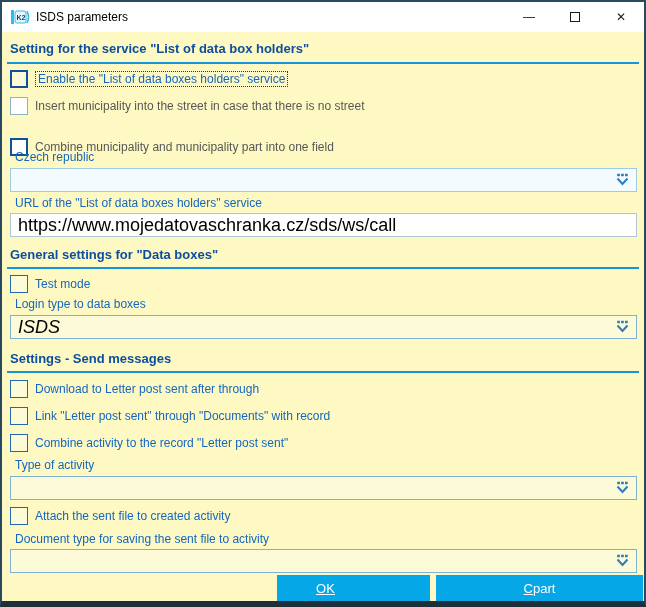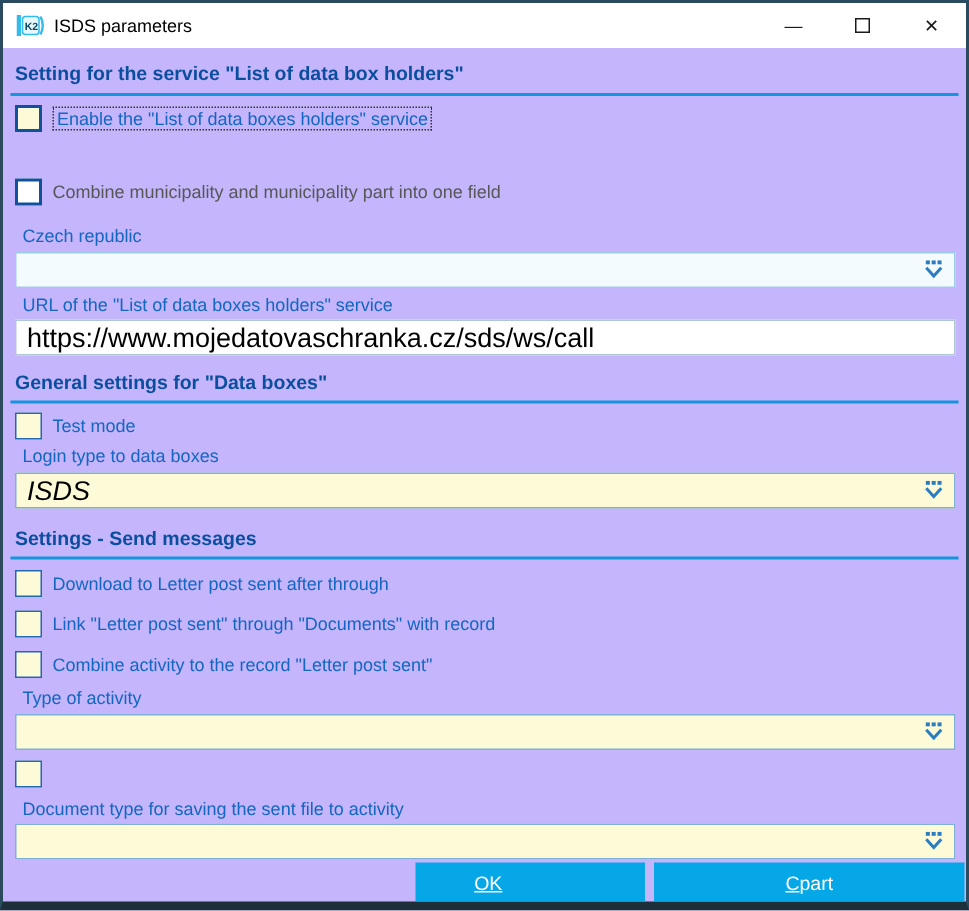--- a/index.html
+++ b/index.html
@@ -1,20 +1,20 @@
 <!DOCTYPE html>
 <html><head>
 <meta charset="utf-8">
 <style>
   html,body { margin:0; padding:0; background:#e8e8e8; font-family:"Liberation Sans", sans-serif; }
   * { box-sizing:border-box; }
 
   .window {
     position:relative; width:646px; height:607px;
-    background:#c4b5fd;
+    background:#fef9c3;
     border:2px solid #2C4A5E; border-bottom:6px solid #1F2F3A;
     overflow:hidden;
   }
 
   
   .titlebar {
     position:absolute; top:0; left:0; right:0; height:30px;
     background:#ffffff; display:flex; align-items:center;
   }
   .app-icon { margin-left:9px; width:19px; height:16px; display:flex; }
@@ -59,21 +59,21 @@
     position:absolute; height:26px; background:#06A7E6; color:#fff;
     font-size:13px; display:flex; align-items:center; justify-content:center;
     border:none; cursor:default;
   }
   .btn-ok { left:275px; width:153px; top:573px; padding-right:56px;text-decoration:underline; }
   .btn-cancel { left:434px; width:207px; top:573px; }
   .u { text-decoration:underline; }
 
   
   .t-sec1{top:39px;} .t-rule1{top:60px;}
-  .t-cb1{top:67px;} .t-cb2{top:94px;} .t-cb3{top:116px;}
+  .t-cb1{top:67px;} .t-cb2{top:94px;} .t-cb3{top:135px;}
   .t-lcountry{top:148px;} .t-fcountry{top:166px;}
   .t-lurl{top:194px;} .t-furl{top:211px;}
   .t-sec2{top:245px;} .t-rule2{top:265px;}
   .t-cbtest{top:272px;}
   .t-llogin{top:295px;} .t-flogin{top:313px;}
   .t-sec3{top:349px;} .t-rule3{top:369px;}
   .t-cbdl{top:377px;} .t-cblink{top:404px;} .t-cbcreate{top:431px;}
   .t-ltype{top:456px;} .t-ftype{top:474px;}
   .t-cbattach{top:504px;}
   .t-ldoc{top:530px;} .t-fdoc{top:547px;}
@@ -106,20 +106,24 @@
     </div>
   </div>
 
   <div class="sec-title t-sec1">Setting for the service "List of data box holders"</div>
   <div class="rule t-rule1"></div>
 
   <div class="cbrow t-cb1">
     <span class="cb cream b2"></span>
     <span class="cblabel blue focused">Enable the "List of data boxes holders" service</span>
   </div>
+  <div class="cbrow t-cb2">
+    <span class="cb bdis"></span>
+    <span class="cblabel gray">Insert municipality into the street in case that there is no street</span>
+  </div>
   <div class="cbrow t-cb3">
     <span class="cb b2"></span>
     <span class="cblabel gray">Combine municipality and municipality part into one field</span>
   </div>
 
   <div class="flabel t-lcountry">Czech republic</div>
   <div class="field light t-fcountry">
     <span></span>
     <span class="dd-icon">
       <svg width="17" height="13" viewBox="0 0 17 13">
@@ -181,20 +185,21 @@
         <rect x="3.2" y="0" width="2.7" height="2.7" fill="#2B7CC0"></rect>
         <rect x="7.1" y="0" width="2.7" height="2.7" fill="#2B7CC0"></rect>
         <rect x="11" y="0" width="2.7" height="2.7" fill="#2B7CC0"></rect>
         <path d="M3.5 5 L8.5 10.5 L13.5 5" stroke="#2B7CC0" stroke-width="2" fill="none"></path>
       </svg>
     </span>
   </div>
 
   <div class="cbrow t-cbattach">
     <span class="cb cream b1"></span>
+    <span class="cblabel blue">Attach the sent file to created activity</span>
   </div>
 
   <div class="flabel t-ldoc">Document type for saving the sent file to activity</div>
   <div class="field cream t-fdoc">
     <span></span>
     <span class="dd-icon">
       <svg width="17" height="13" viewBox="0 0 17 13">
         <rect x="3.2" y="0" width="2.7" height="2.7" fill="#2B7CC0"></rect>
         <rect x="7.1" y="0" width="2.7" height="2.7" fill="#2B7CC0"></rect>
         <rect x="11" y="0" width="2.7" height="2.7" fill="#2B7CC0"></rect>

